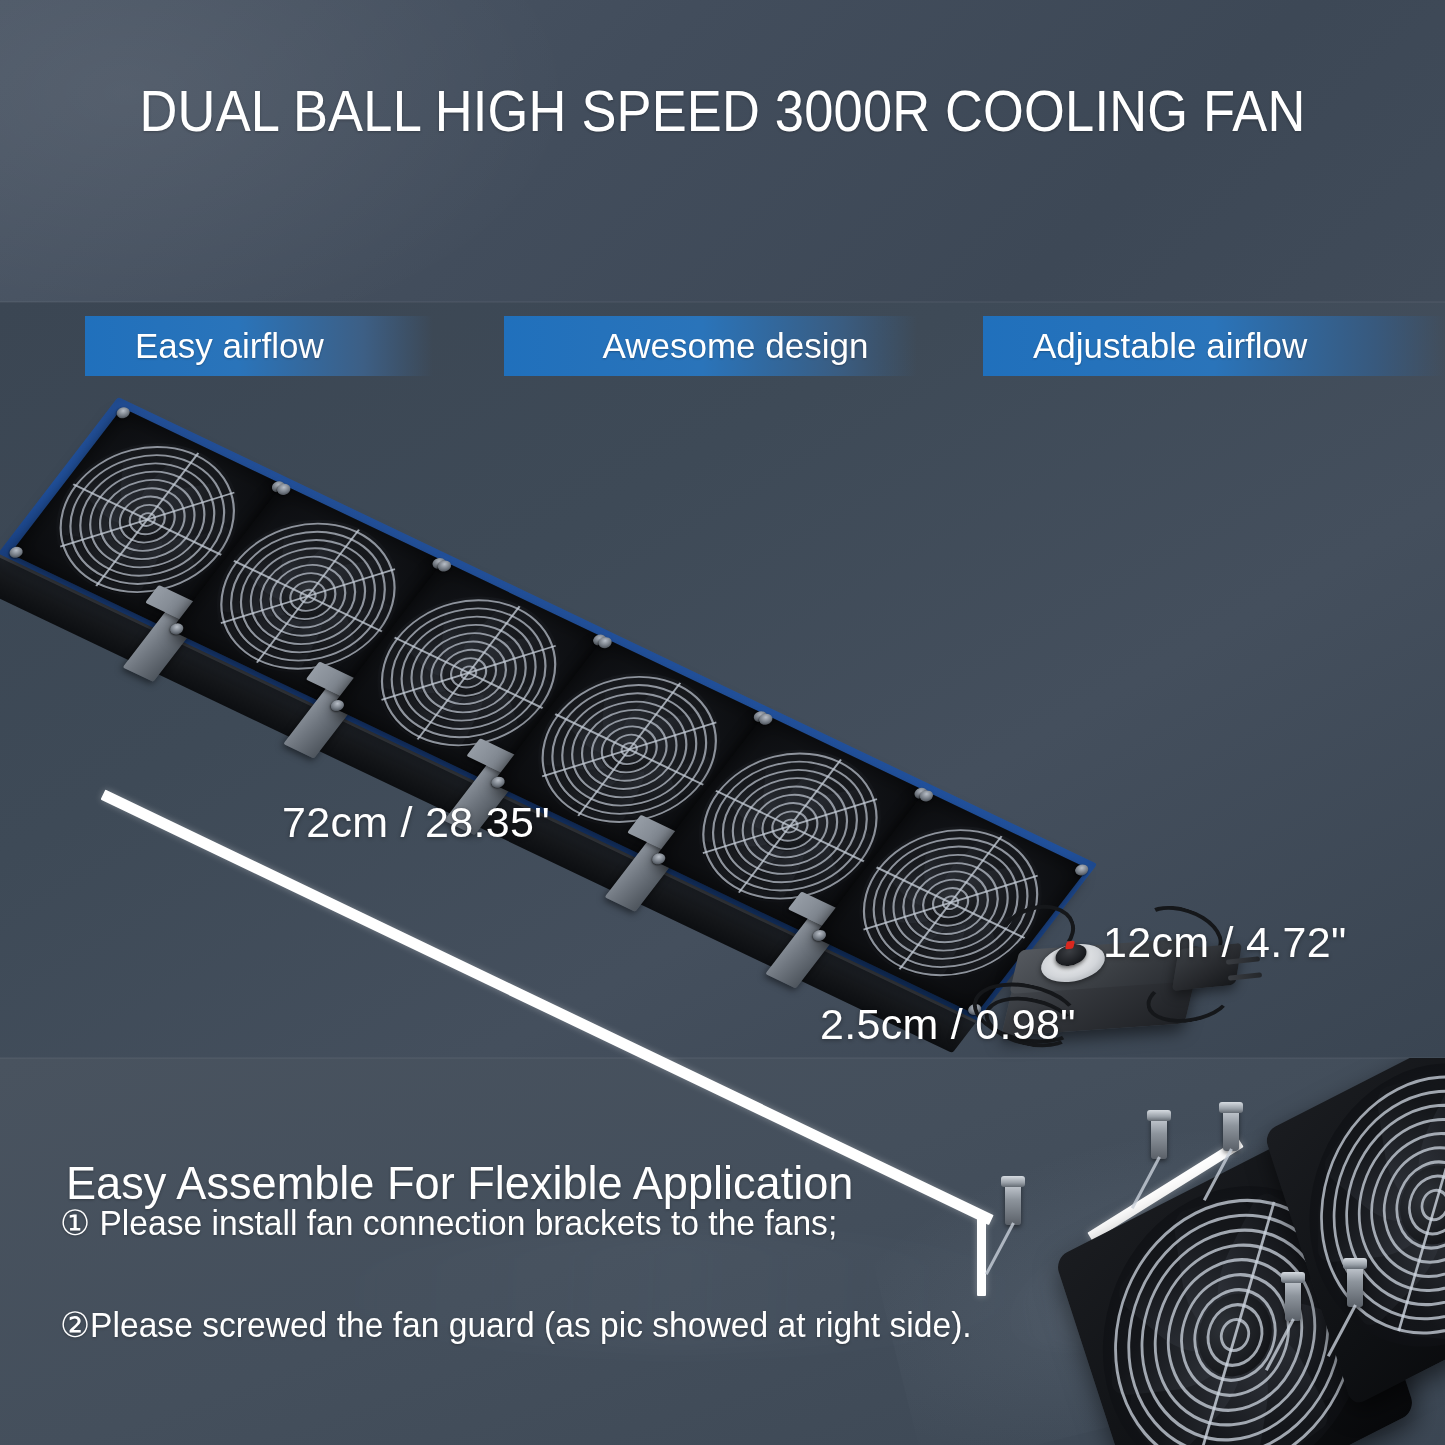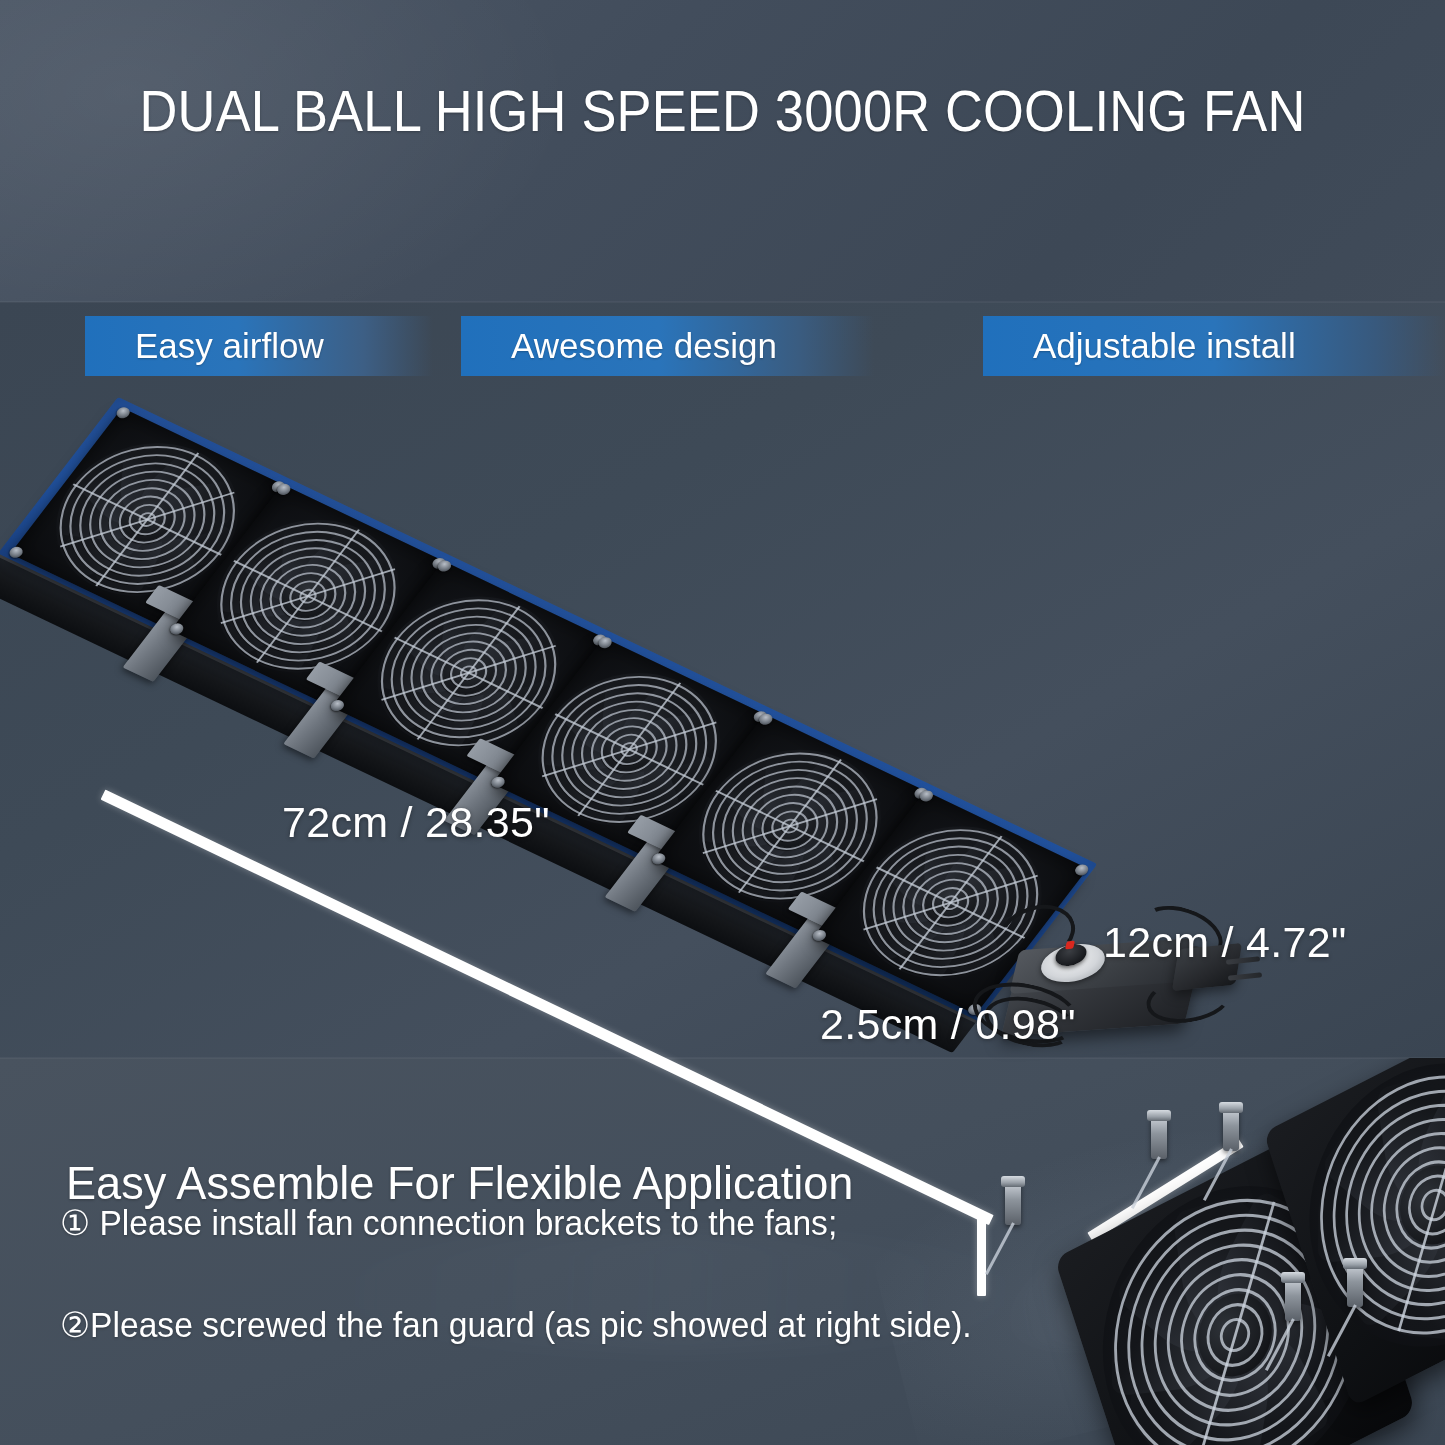--- a/index.html
+++ b/index.html
@@ -80,21 +80,21 @@
   
   .badges { position:absolute; left:0; top:316px; width:1445px; height:60px; }
   .badge {
     position:absolute; top:0; height:60px;
     display:flex; align-items:center;
     color:#ffffff; font-size:35px; white-space:nowrap;
     padding-left:50px;
     text-shadow:0 1px 2px rgba(0,0,0,.25);
   }
   .badge-1 { left:85px;  width:348px; background:linear-gradient(90deg,#2070bc 0%,#2a74ba 44%,#3d5f85 80%,rgba(60,72,86,0) 100%); }
-  .badge-2 { left:461px; width:413px; background:linear-gradient(90deg,#2070bc 0%,#2a74ba 48%,#3a5c80 82%,rgba(60,72,86,0) 100%); }
+  .badge-2 { left:504px; width:413px; background:linear-gradient(90deg,#2070bc 0%,#2a74ba 48%,#3a5c80 82%,rgba(60,72,86,0) 100%);justify-content:center; }
   .badge-3 { left:983px; width:462px; background:linear-gradient(90deg,#2070bc 0%,#2a74ba 50%,#38597d 85%,rgba(60,72,86,0) 100%); }
 
   
   .product-stage { position:absolute; left:0; top:302px; width:1445px; height:756px; }
 
   
   .rail-wrap {
     position:absolute; left:118px; top:95px;
     width:1085px; height:420px;
   }
@@ -352,21 +352,21 @@
   <div class="title">DUAL BALL HIGH SPEED 3000R COOLING FAN</div>
 
   <div class="badges">
     <div class="badge badge-1">
       <span>Easy airflow</span>
     </div>
     <div class="badge badge-2">
       <span>Awesome design</span>
     </div>
     <div class="badge badge-3">
-      <span>Adjustable install</span>
+      <span>Adjustable airflow</span>
     </div>
   </div>
 
   <div class="product-stage">
 
     <div class="wisp wisp-d"></div>
     <div class="wisp wisp-a"></div>
     <div class="wisp wisp-b"></div>
     <div class="wisp wisp-c"></div>
 

